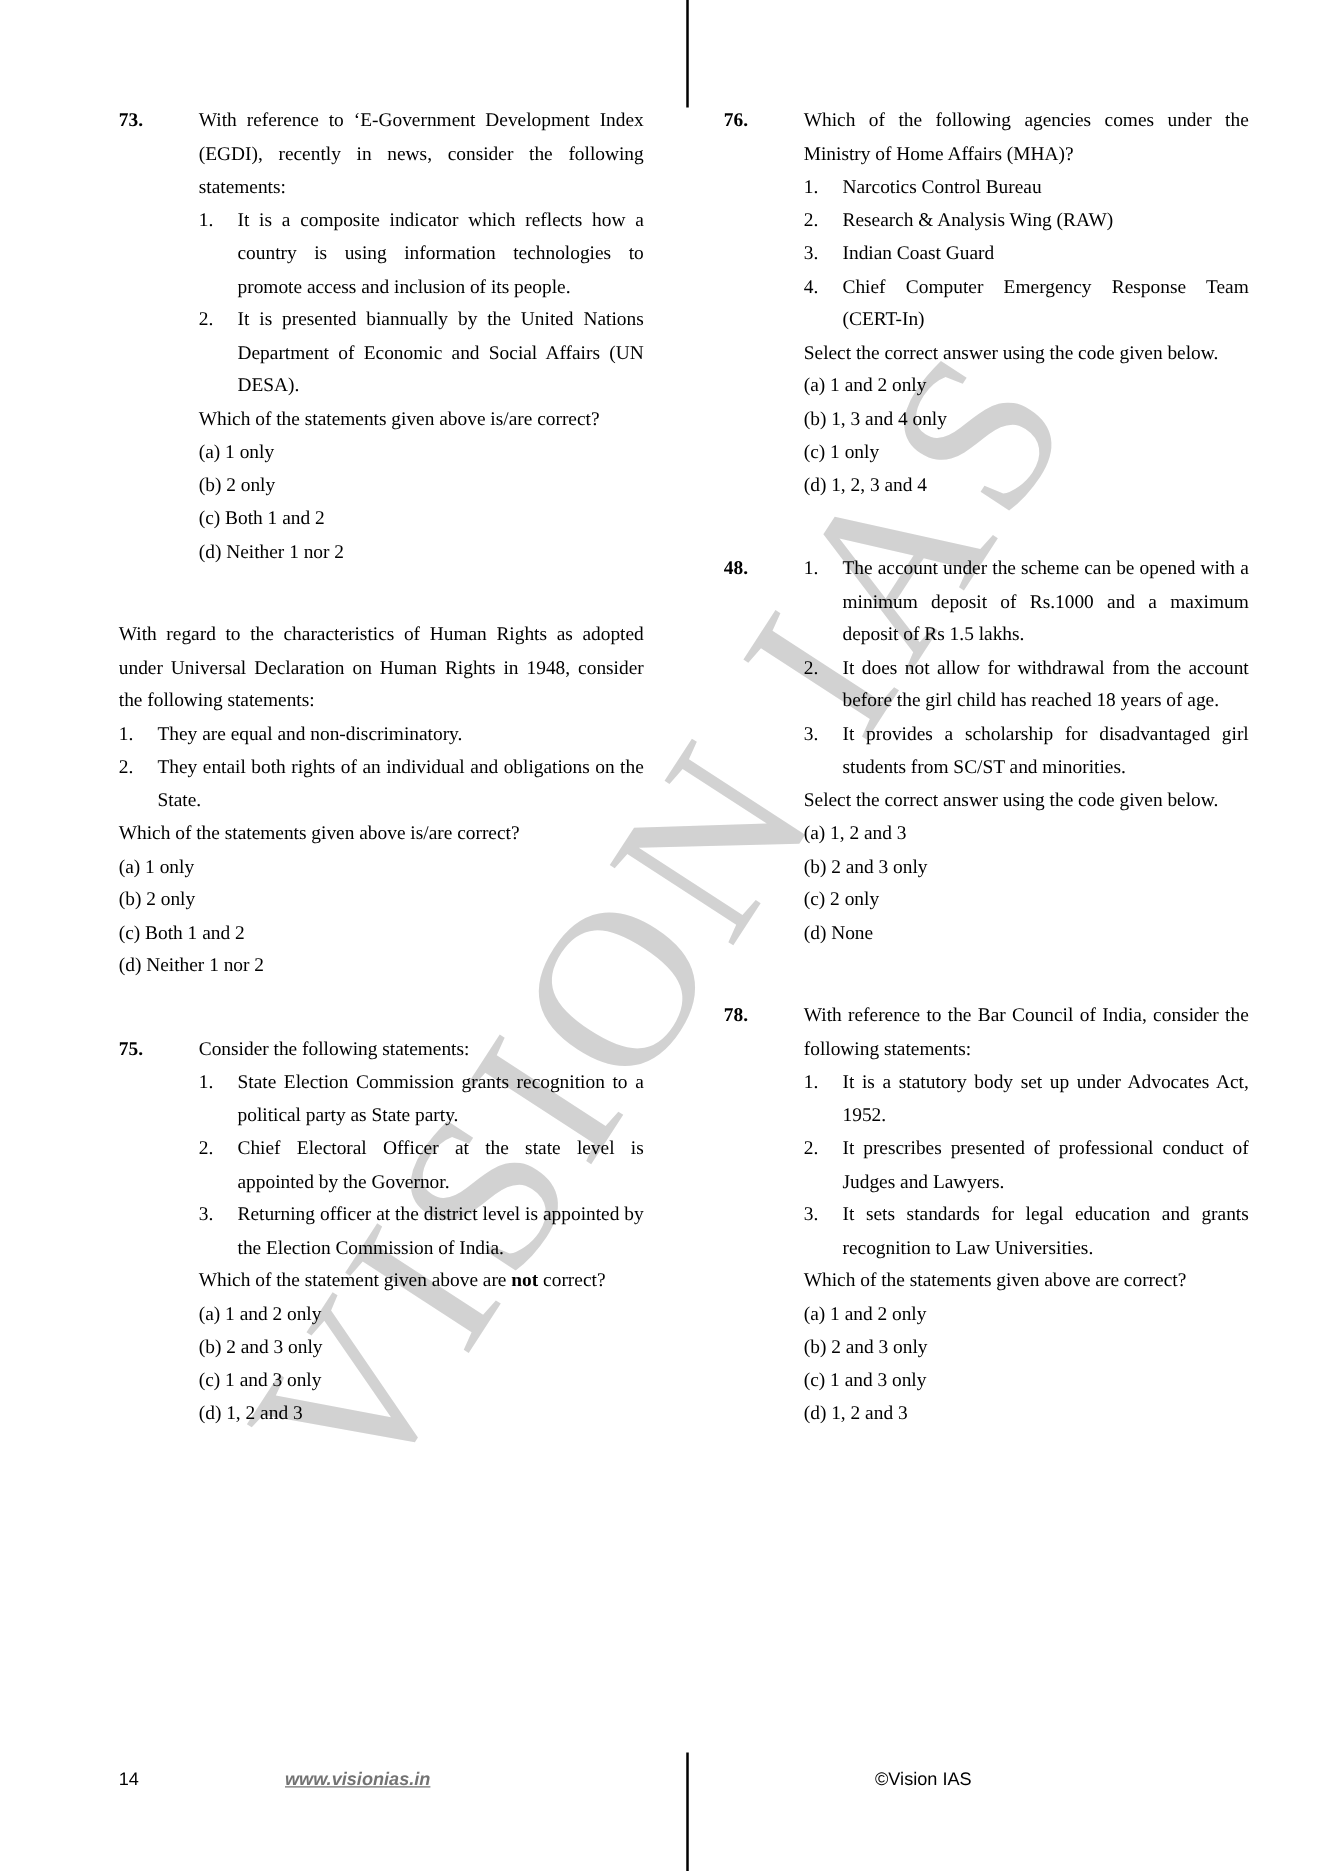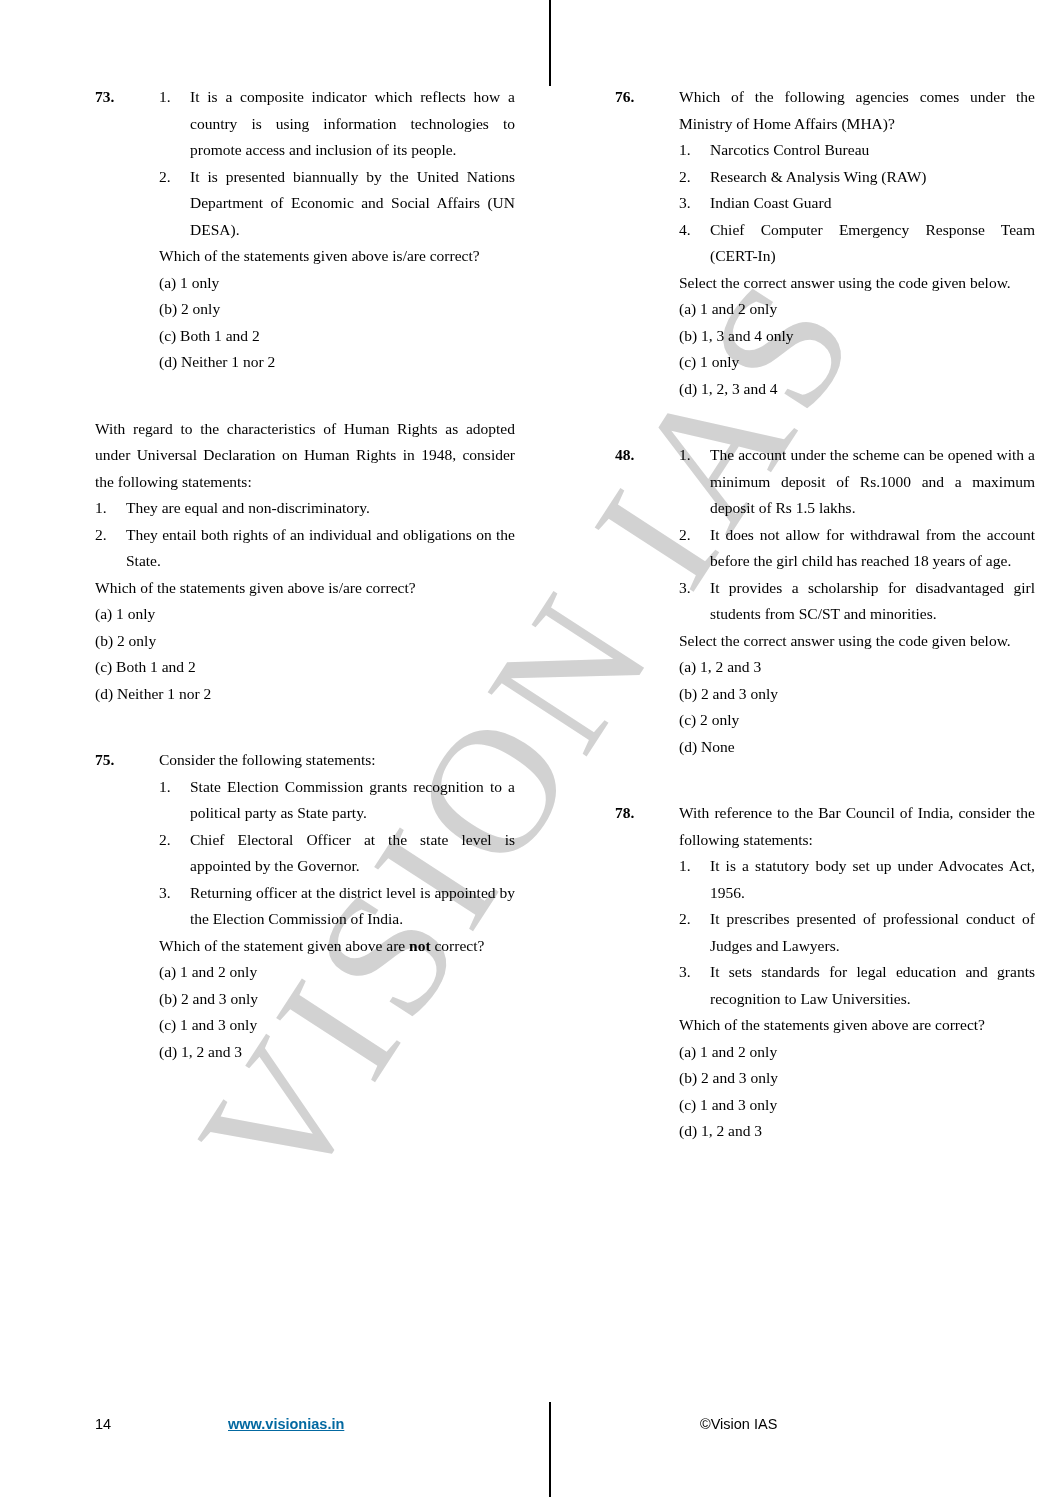--- a/index.html
+++ b/index.html
@@ -20,21 +20,21 @@
     font-family: "Liberation Serif", serif;
   }
   .divider {
     position: absolute; left: 549px; width: 2px;
     background: #000; z-index: 1;
   }
   .divider.top { top: 0; height: 86px; }
   .divider.bottom { top: 1402px; height: 95px; }
   .columns {
     position: relative; z-index: 1;
-    display: flex; gap: 100px;
+    display: flex; gap: 64px;
     padding: 84px 0 0 95px;
   }
   .col { width: 420px; }
   .question {
     display: flex;
     margin-bottom: 40px;
     font-size: 15.5px;
     line-height: 26.5px;
   }
   .qnum { width: 64px; flex-shrink: 0; font-weight: bold; }
@@ -45,39 +45,40 @@
   .stext { flex: 1; }
   .footer {
     position: absolute; z-index: 1;
     top: 1416px; left: 0; width: 100%;
     font-family: "Liberation Sans", sans-serif;
     font-size: 14.5px;
   }
   .page-number { position: absolute; left: 95px; }
   .site-link {
     position: absolute; left: 228px;
-    color: #0369a1; text-decoration: underline;
-    font-weight: 600; cursor: pointer;
+    color: #737373; text-decoration: underline;
+    font-weight: 600; cursor: pointer; font-style: italic;
   }
   .copyright { position: absolute; left: 700px; text-align: right; }
 </style>
 </head>
 <body>
 
 <div class="watermark">VISION IAS</div>
 <div class="divider top"></div>
 <div class="divider bottom"></div>
 
 <div class="columns">
 
   <div class="col">
 
     <div class="question">
       <div class="qnum">73.</div>
       <div class="qbody">
+        <p class="stem">With reference to ‘E-Government Development Index (EGDI), recently in news, consider the following statements:</p>
         <div class="stmt">
           <span class="snum">1.</span>
           <span class="stext">It is a composite indicator which reflects how a country is using information technologies to promote access and inclusion of its people.</span>
         </div>
         <div class="stmt">
           <span class="snum">2.</span>
           <span class="stext">It is presented biannually by the United Nations Department of Economic and Social Affairs (UN DESA).</span>
         </div>
         <p class="closing">Which of the statements given above is/are correct?</p>
         <p class="option">(a) 1 only</p>
@@ -184,21 +185,21 @@
         <p class="option">(d) None</p>
       </div>
     </div>
 
     <div class="question">
       <div class="qnum">78.</div>
       <div class="qbody">
         <p class="stem">With reference to the Bar Council of India, consider the following statements:</p>
         <div class="stmt">
           <span class="snum">1.</span>
-          <span class="stext">It is a statutory body set up under Advocates Act, 1956.</span>
+          <span class="stext">It is a statutory body set up under Advocates Act, 1952.</span>
         </div>
         <div class="stmt">
           <span class="snum">2.</span>
           <span class="stext">It prescribes presented of professional conduct of Judges and Lawyers.</span>
         </div>
         <div class="stmt">
           <span class="snum">3.</span>
           <span class="stext">It sets standards for legal education and grants recognition to Law Universities.</span>
         </div>
         <p class="closing">Which of the statements given above are correct?</p>

